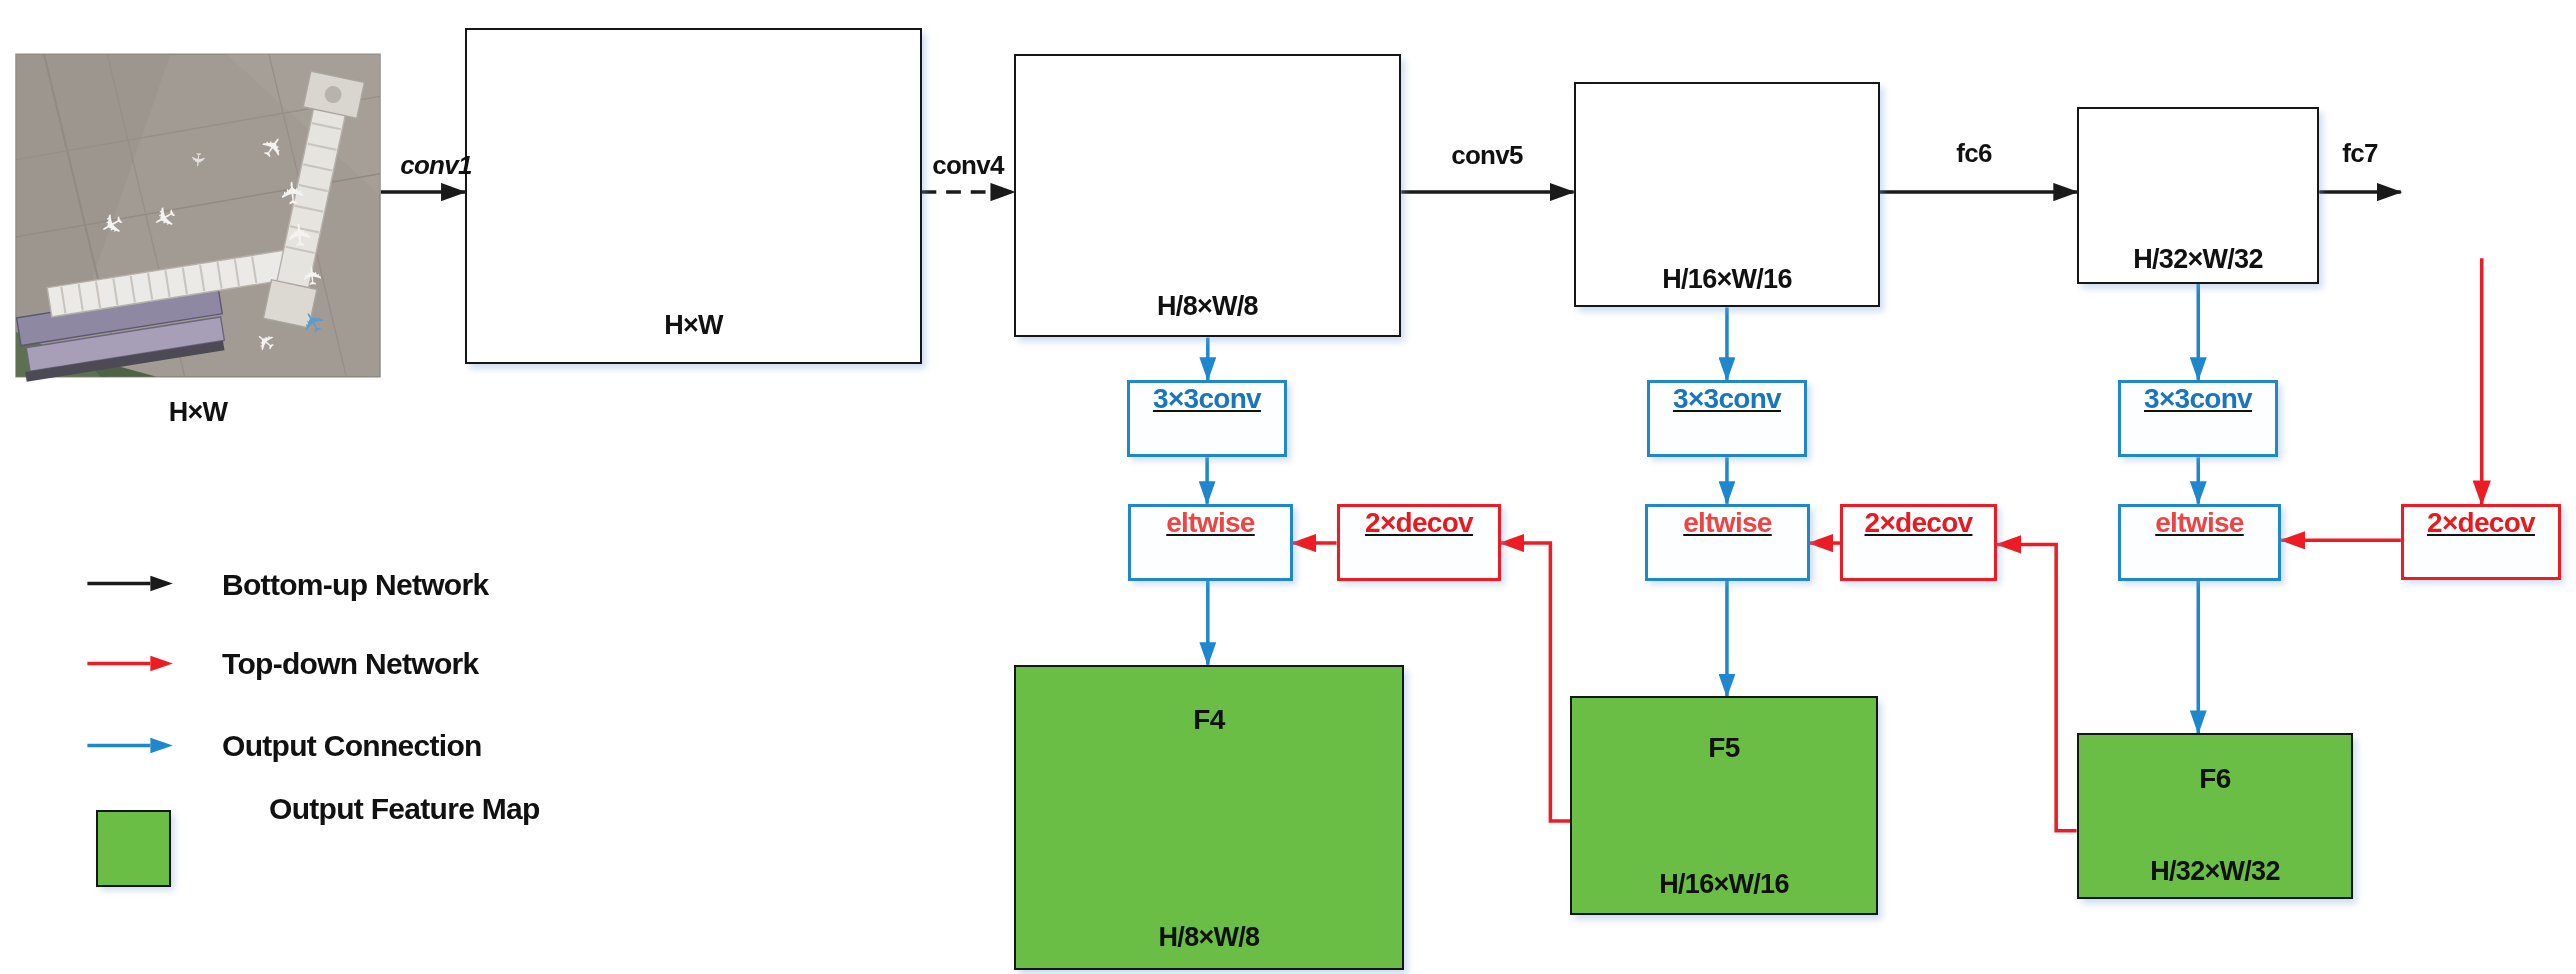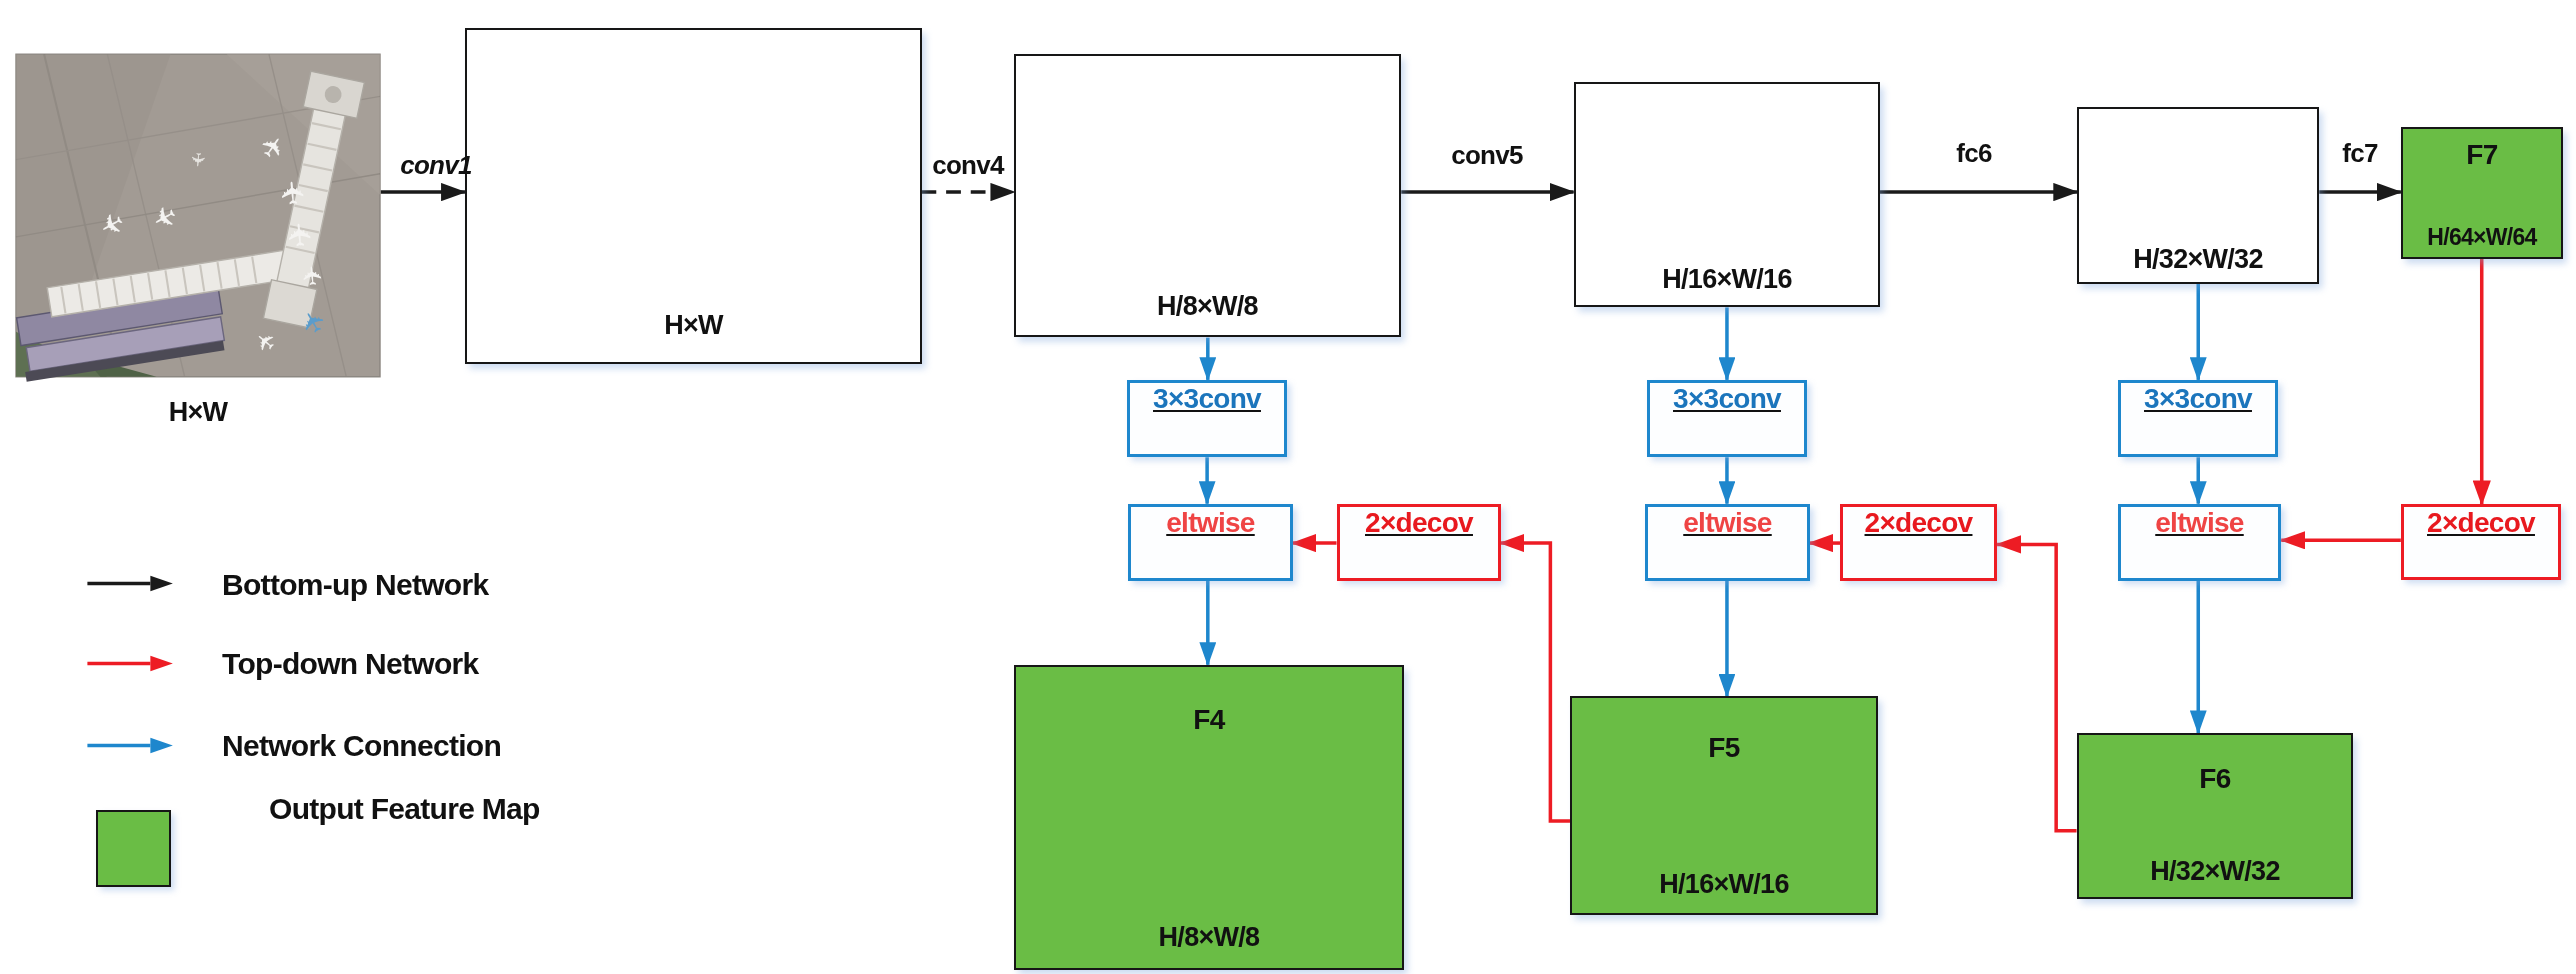--- a/index.html
+++ b/index.html
@@ -159,24 +159,20 @@
   <div class="box" style="left:1014px;top:54px;width:387px;height:283px;">
     <div class="lbl dim" style="bottom:12.7px;">H/8×W/8</div>
   </div>
   <div class="box" style="left:1574px;top:82px;width:306px;height:225px;">
     <div class="lbl dim" style="bottom:9.8px;">H/16×W/16</div>
   </div>
   <div class="box" style="left:2077px;top:107px;width:242px;height:177px;">
     <div class="lbl dim" style="bottom:7px;">H/32×W/32</div>
   </div>
 
-  <div class="box greenbox" style="left:2401px;top:127px;width:162px;height:132px;">
-    <div class="lbl fname" style="top:9.8px;">F7</div>
-    <div class="lbl dim-sm" style="bottom:5.6px;">H/64×W/64</div>
-  </div>
 
   <div class="edge-label" style="left:436px;top:165px;font-style:italic;">conv1</div>
   <div class="edge-label" style="left:968px;top:165px;">conv4</div>
   <div class="edge-label" style="left:1487px;top:155px;">conv5</div>
   <div class="edge-label" style="left:1974px;top:153px;">fc6</div>
   <div class="edge-label" style="left:2360px;top:153px;">fc7</div>
 
   <div class="opbox" style="left:1127px;top:380px;width:160px;height:77px;">
     <span class="op-text blue">3×3conv</span>
   </div>
@@ -230,20 +226,20 @@
     <svg class="abs" style="left:86px;top:653px;" width="91" height="21" viewBox="0 0 130 30">
       <line x1="2" y1="15" x2="92" y2="15" stroke="#ed1c24" stroke-width="5"></line>
       <polygon points="92,4 124,15 92,26" fill="#ed1c24"></polygon>
     </svg>
     <div class="legend-text" style="top:664px;">Top-down Network</div>
 
     <svg class="abs" style="left:86px;top:735px;" width="91" height="21" viewBox="0 0 130 30">
       <line x1="2" y1="15" x2="92" y2="15" stroke="#1e87cd" stroke-width="5"></line>
       <polygon points="92,4 124,15 92,26" fill="#1e87cd"></polygon>
     </svg>
-    <div class="legend-text" style="top:746px;">Network Connection</div>
+    <div class="legend-text" style="top:746px;">Output Connection</div>
 
     <div class="abs" style="left:96px;top:810px;width:75px;height:77px;background:#6abd45;border:2.1px solid #161616;box-sizing:border-box;box-shadow:3.5px 4.2px 6.3px rgba(125,165,220,.38);"></div>
     <div class="legend-text" style="top:809px;margin-left:47px;">Output Feature Map</div>
   </div>
 
 </div>
 
 
 </body></html>

